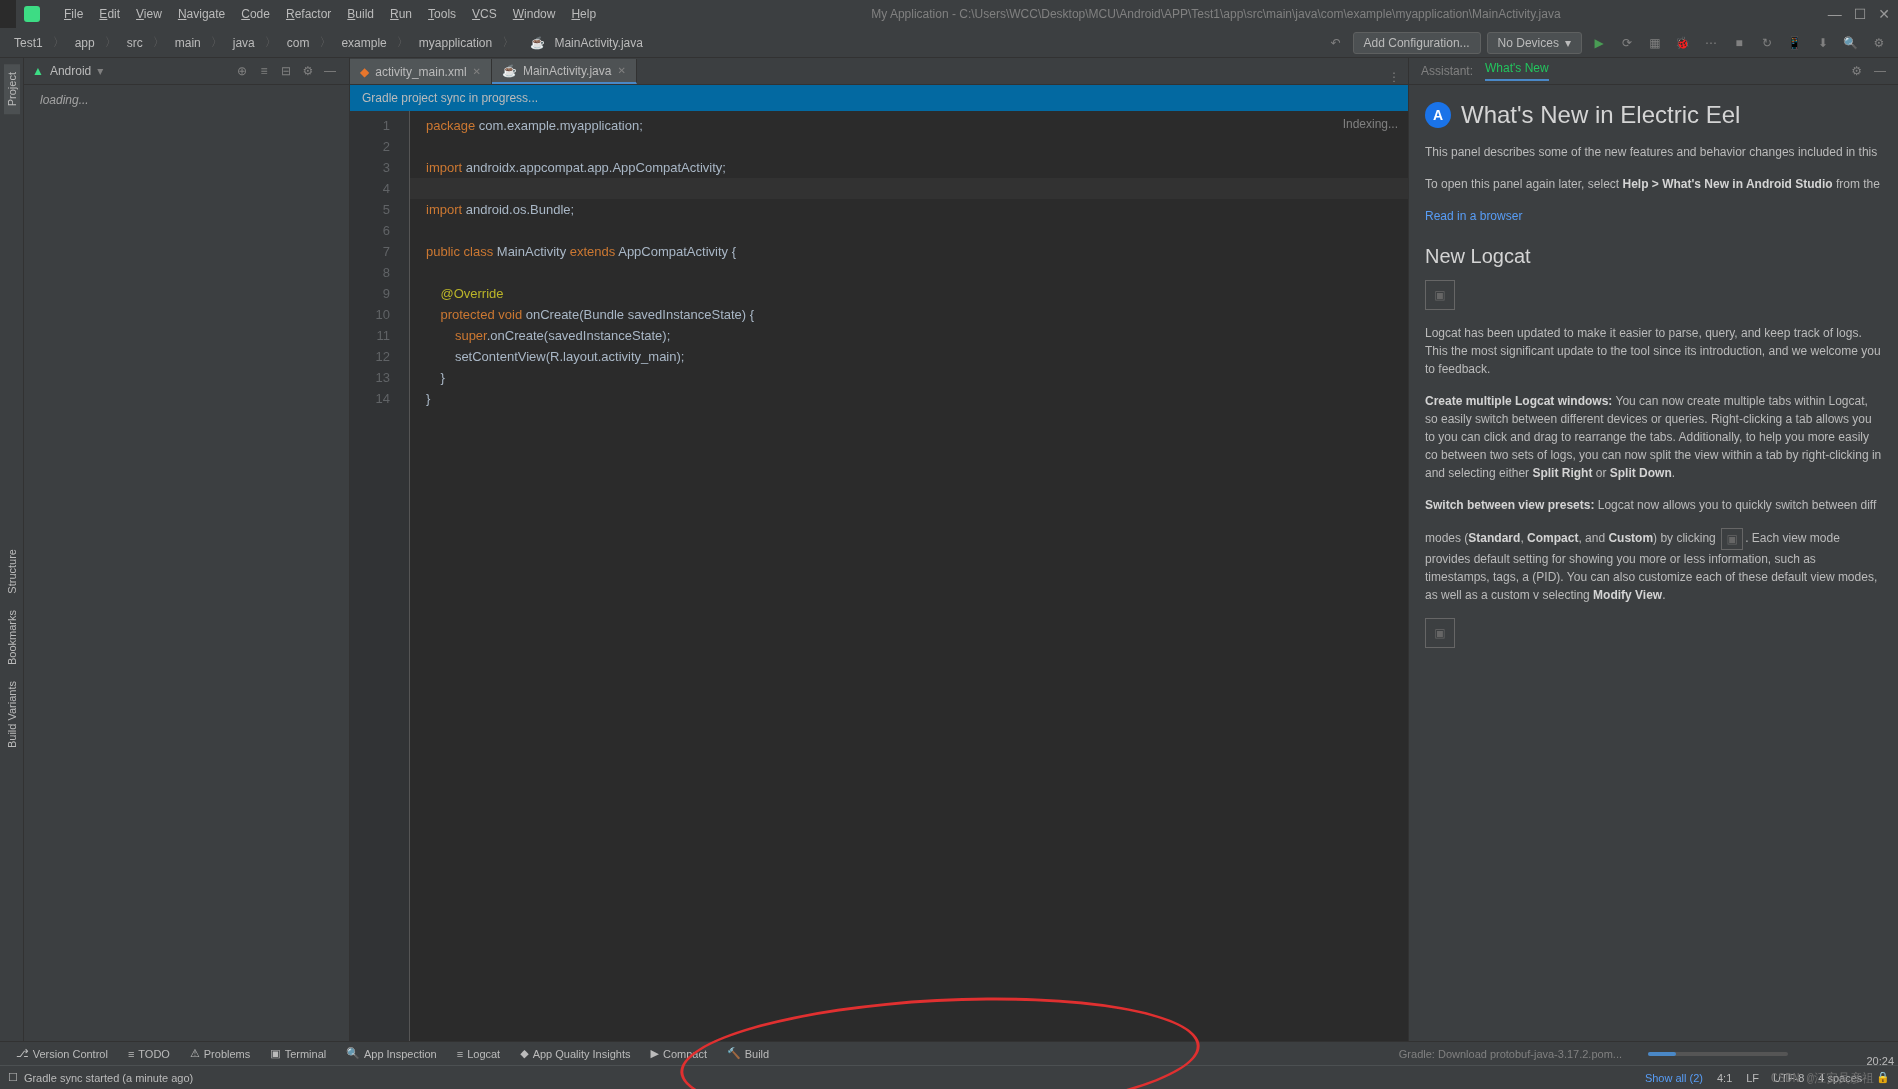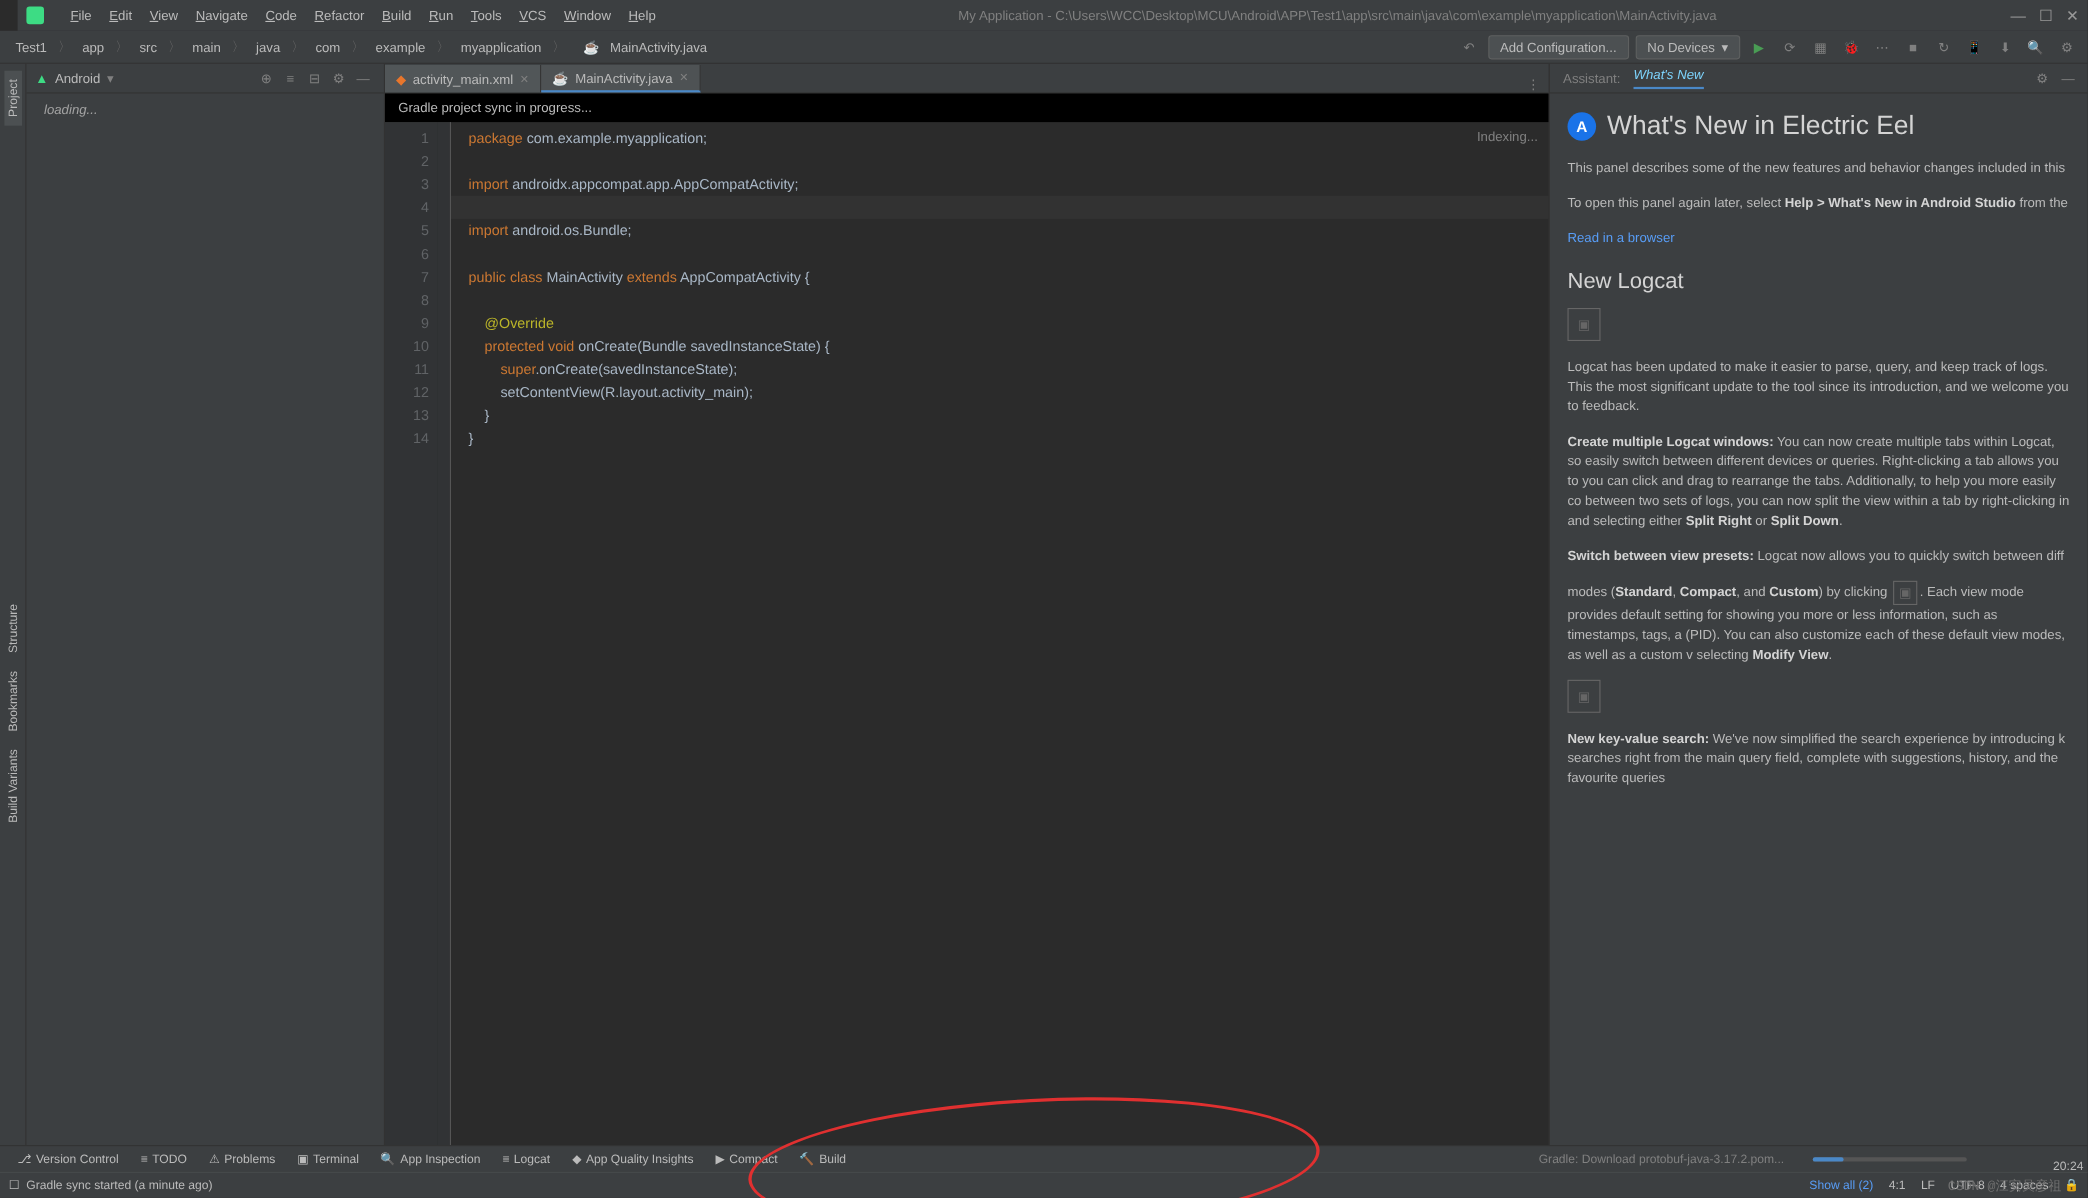--- a/index.html
+++ b/index.html
@@ -33,35 +33,35 @@
 .project-header .spacer { flex: 1; }
 .project-header .icon-btn { width: 22px; height: 22px; display: flex; align-items: center; justify-content: center; cursor: pointer; color: #808080; }
 .project-body { flex: 1; padding: 8px 16px; color: #a3a3a3; font-style: italic; }
 
 .editor-area { flex: 1; display: flex; flex-direction: column; background: #2b2b2b; min-width: 0; }
 .editor-tabs { height: 27px; background: #3c3f41; display: flex; align-items: flex-end; border-bottom: 1px solid #323232; }
 .editor-tab { height: 25px; padding: 0 10px; display: flex; align-items: center; gap: 6px; background: #515658; border-right: 1px solid #323232; cursor: pointer; font-size: 12px; }
 .editor-tab.active { background: #4e5254; border-bottom: 2px solid #4a88c7; }
 .editor-tab .close { color: #808080; font-size: 10px; }
 .editor-tabs .tabs-right { margin-left: auto; padding: 0 8px; color: #808080; cursor: pointer; }
-.sync-bar { height: 26px; background: #000000; display: flex; align-items: center; padding: 0 12px; color: #bbbbbb; font-size: 12px; }
+.sync-bar { height: 26px; background: #0369a1; display: flex; align-items: center; padding: 0 12px; color: #bbbbbb; font-size: 12px; }
 .editor-body { flex: 1; display: flex; position: relative; overflow: hidden; }
 .gutter { width: 48px; background: #313335; text-align: right; padding: 4px 8px 4px 4px; color: #606366; font-family: "Consolas", monospace; font-size: 13px; line-height: 21px; }
 .code { flex: 1; padding: 4px 0; font-family: "Consolas", monospace; font-size: 13px; line-height: 21px; white-space: pre; color: #a9b7c6; }
 .code .kw { color: #cc7832; }
 .code .ann { color: #bbb529; }
 .code-line { padding-left: 16px; height: 21px; }
 .code-line.hl { background: #323232; }
 .fold-col { width: 12px; background: #313335; border-right: 1px solid #555; }
 .indexing { position: absolute; top: 6px; right: 10px; color: #808080; font-size: 12px; }
 
 .assistant-panel { width: 490px; background: #3c3f41; border-left: 1px solid #323232; display: flex; flex-direction: column; overflow: hidden; }
 .assistant-header { height: 27px; display: flex; align-items: center; padding: 0 12px; border-bottom: 1px solid #323232; gap: 12px; }
 .assistant-header .label { color: #808080; }
-.assistant-header .tab-link { color: #7dd3fc; border-bottom: 2px solid #4a88c7; padding-bottom: 4px; cursor: pointer; font-style: italic; }
+.assistant-header .tab-link { color: #22c55e; border-bottom: 2px solid #4a88c7; padding-bottom: 4px; cursor: pointer; }
 .assistant-header .spacer { flex: 1; }
 .assistant-header .icon-btn { cursor: pointer; color: #808080; }
 .assistant-body { flex: 1; overflow-y: auto; padding: 16px; color: #bbbbbb; }
 .assistant-body h1 { font-size: 24px; font-weight: normal; color: #d4d4d4; margin-bottom: 14px; display: flex; align-items: center; gap: 10px; }
 .assistant-body h1 .eel-icon { width: 26px; height: 26px; background: #1a73e8; border-radius: 50%; display: flex; align-items: center; justify-content: center; color: #fff; font-weight: bold; font-size: 14px; }
 .assistant-body p { margin-bottom: 14px; line-height: 1.5; font-size: 12px; }
 .assistant-body a { color: #589df6; text-decoration: none; cursor: pointer; }
 .assistant-body h2 { font-size: 20px; font-weight: normal; color: #d4d4d4; margin: 20px 0 12px 0; }
 .assistant-body .img-placeholder { width: 30px; height: 30px; border: 1px solid #666; display: flex; align-items: center; justify-content: center; margin: 8px 0 14px 0; color: #666; }
 .assistant-body strong { color: #d4d4d4; }
@@ -237,21 +237,20 @@
       <p>This panel describes some of the new features and behavior changes included in this</p>
       <p><span>To open this panel again later, select </span><strong>Help &gt; What's New in Android Studio</strong><span> from the</span></p>
       <p><a>Read in a browser</a></p>
       <h2>New Logcat</h2>
       <div class="img-placeholder">▣</div>
       <p>Logcat has been updated to make it easier to parse, query, and keep track of logs. This the most significant update to the tool since its introduction, and we welcome you to feedback.</p>
       <p><strong>Create multiple Logcat windows:</strong><span> You can now create multiple tabs within Logcat, so easily switch between different devices or queries. Right-clicking a tab allows you to you can click and drag to rearrange the tabs. Additionally, to help you more easily co between two sets of logs, you can now split the view within a tab by right-clicking in and selecting either </span><strong>Split Right</strong><span> or </span><strong>Split Down</strong>.</p>
       <p><strong>Switch between view presets:</strong><span> Logcat now allows you to quickly switch between diff</span></p>
       <p><span>modes (</span><strong>Standard</strong><span>, </span><strong>Compact</strong><span>, and </span><strong>Custom</strong><span>) by clicking </span><span class="img-placeholder" style="display:inline-flex;width:22px;height:22px;margin:0 2px;vertical-align:middle">▣</span><span>. Each view mode provides default setting for showing you more or less information, such as timestamps, tags, a (PID). You can also customize each of these default view modes, as well as a custom v selecting </span><strong>Modify View</strong>.</p>
       <div class="img-placeholder">▣</div>
-      <p><strong>New key-value search:</strong><span> We've now simplified the search experience by introducing k searches right from the main query field, complete with suggestions, history, and the favourite queries</span></p>
     </div>
   </div>
 </div>
 
 <div class="bottom-tabs">
   <div id="btabs" style="display:flex;gap:4px">
       <div class="btab">
         <span class="bicon">⎇</span>
         <span>Version Control</span>
       </div>

